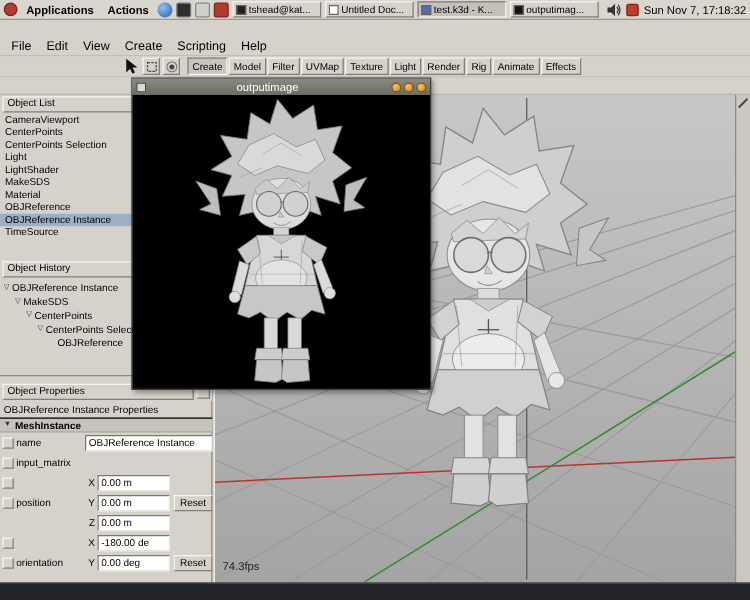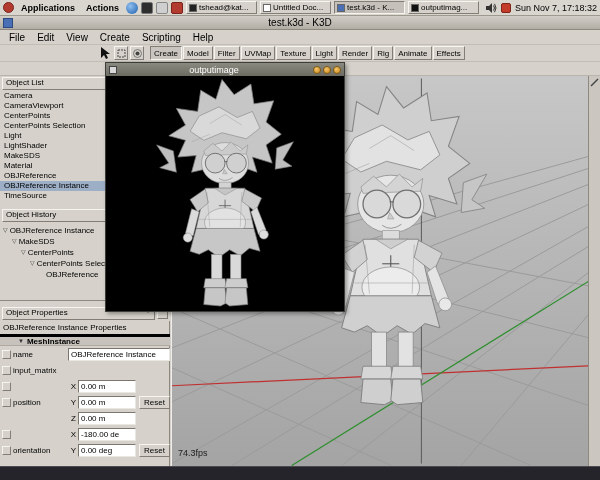--- a/index.html
+++ b/index.html
@@ -58,22 +58,22 @@
   .dd{font-size:6px;color:#333;}
   .panel-btn{width:11px;height:11px;flex:0 0 11px;}
   .list{font-size:8px;}
   .list-item{height:10px;line-height:10px;padding-left:4px;white-space:nowrap;overflow:hidden;}
   .list-item.selected{background:#9cafc7;}
   .tree{font-size:8px;padding-top:2px;}
   .tree-row{height:11px;line-height:11px;white-space:nowrap;display:flex;align-items:center;gap:2px;}
   .expander{font-size:6px;color:#444;}
   .ind0{padding-left:3px;}.ind1{padding-left:12px;}.ind2{padding-left:21px;}.ind3{padding-left:30px;}.ind4{padding-left:46px;}
   .props-title{font-size:8px;padding:2px 3px;height:13px;white-space:nowrap;overflow:hidden;}
-  .section-bar{height:12px;background:#c7c3bc;border-top:3px solid #000000;border-bottom:1px solid #aeaaa2;
-    display:flex;align-items:center;gap:3px;padding-left:18px;font-size:8px;font-weight:bold;}
+  .section-bar{height:12px;background:#c7c3bc;border-top:1px solid #000000;border-bottom:1px solid #aeaaa2;
+    display:flex;align-items:center;gap:3px;padding-left:3px;font-size:8px;font-weight:bold;}
   .prop-row{height:16px;display:flex;align-items:center;padding-left:2px;}
   .chan-btn{width:9px;height:9px;flex:0 0 9px;margin-right:2px;}
   .chan-none{width:9px;flex:0 0 9px;margin-right:2px;}
   .prop-label{width:55px;flex:0 0 55px;font-size:8px;white-space:nowrap;overflow:hidden;}
   .axis{width:8px;flex:0 0 8px;text-align:right;margin-right:2px;font-size:8px;}
   .prop-input{width:58px;height:13px;font-size:8px;padding:0 2px;background:#fff;
     border:1px solid;border-color:#7b776f #e9e7e2 #e9e7e2 #7b776f;font-family:"Liberation Sans",sans-serif;}
   .prop-input.wide{width:102px;}
   .reset-btn{height:13px;font-size:8px;margin-left:3px;padding:0 4px;
     border:1px solid;border-color:#f6f4ef #827e77 #827e77 #f6f4ef;background:#d6d2cb;
@@ -170,24 +170,20 @@
     <span class="panel-right">
       <svg width="12" height="10">
         <polygon points="1,3 4,3 7,0 7,10 4,7 1,7" fill="#333"></polygon>
         <path d="M8.5,2.5 Q10.5,5 8.5,7.5 M9.5,0.8 Q12.5,5 9.5,9.2" stroke="#333" fill="none" stroke-width="1"></path>
       </svg>
       <span class="notif-ic"></span>
       <span class="clock">Sun Nov 7, 17:18:32</span>
     </span>
   </div>
 
-  <div class="titlebar">
-    <span class="win-ic"></span>
-    <span>test.k3d - K3D</span>
-  </div>
 
   <div class="menubar">
     <span>File</span>
     <span>Edit</span>
     <span>View</span>
     <span>Create</span>
     <span>Scripting</span>
     <span>Help</span>
   </div>
 
@@ -235,21 +231,20 @@
 
       <div class="panel p1">
         <div class="panel-head">
           <div class="panel-select raised">
             <span>Object List</span>
             <span class="dd">▼</span>
           </div>
           <span class="panel-btn raised"></span>
         </div>
         <div class="list">
-          <div class="list-item">Camera</div>
           <div class="list-item">CameraViewport</div>
           <div class="list-item">CenterPoints</div>
           <div class="list-item">CenterPoints Selection</div>
           <div class="list-item">Light</div>
           <div class="list-item">LightShader</div>
           <div class="list-item">MakeSDS</div>
           <div class="list-item">Material</div>
           <div class="list-item">OBJReference</div>
           <div class="list-item selected">OBJReference Instance</div>
           <div class="list-item">TimeSource</div>

